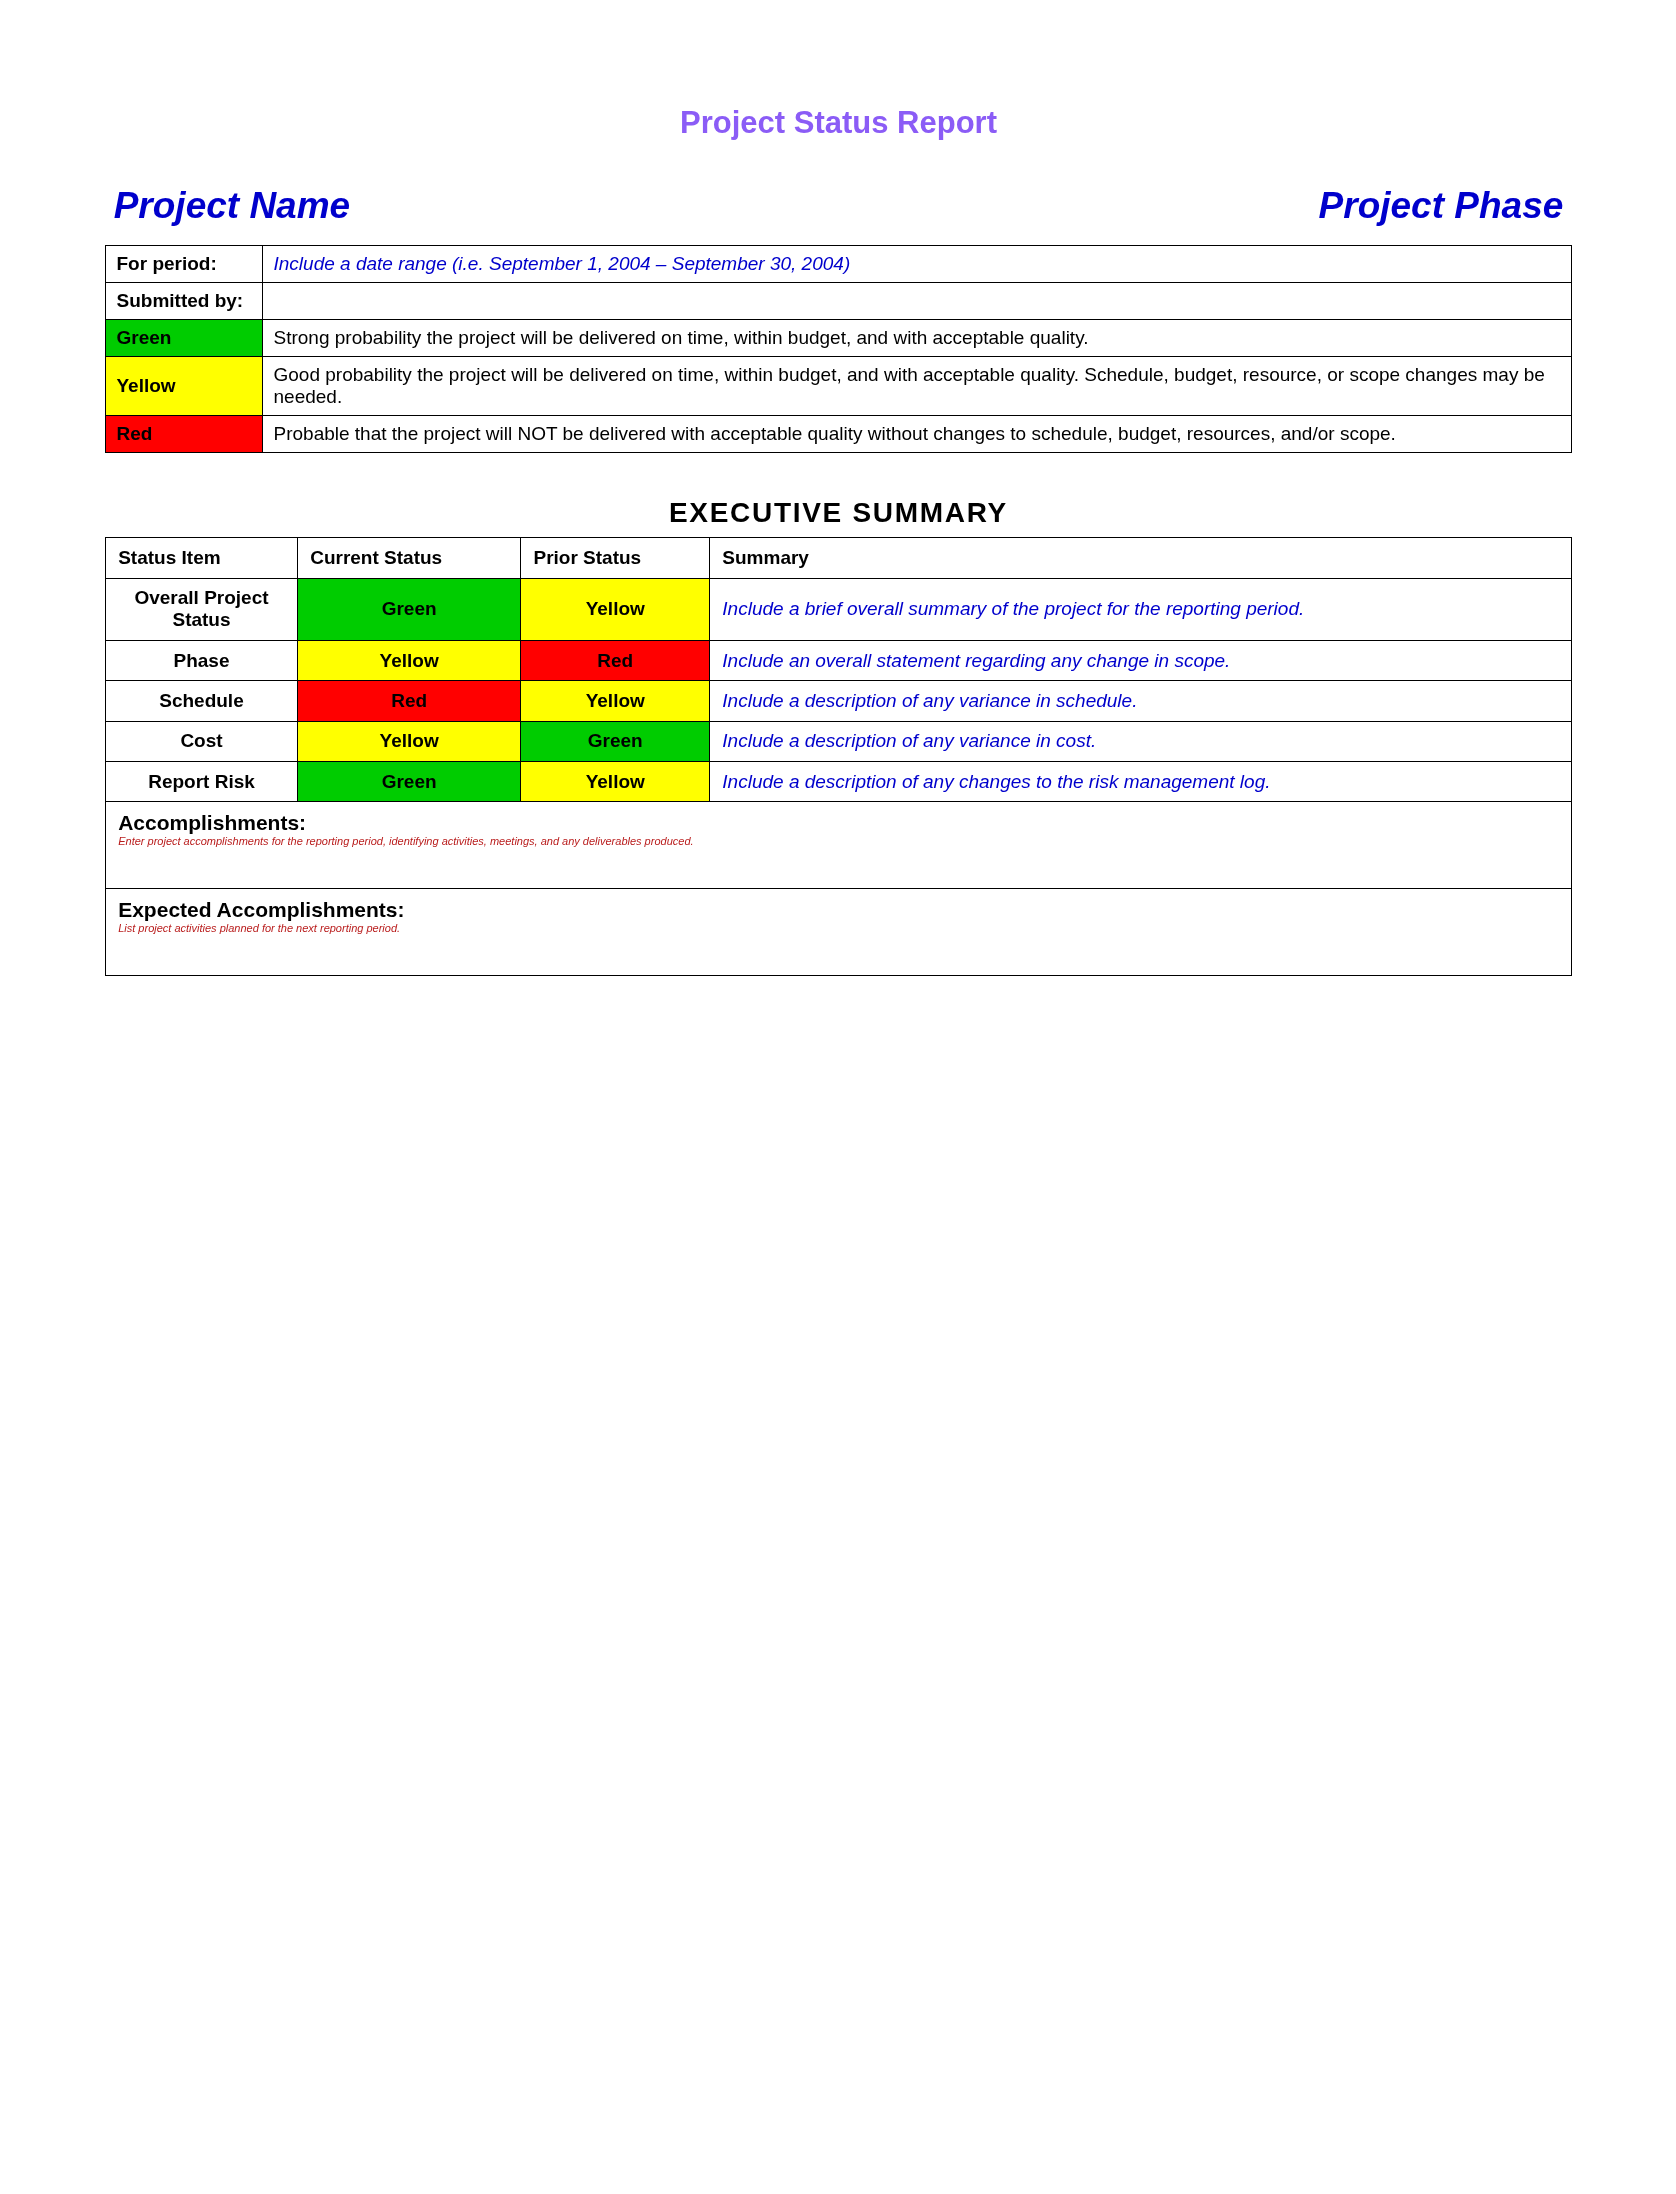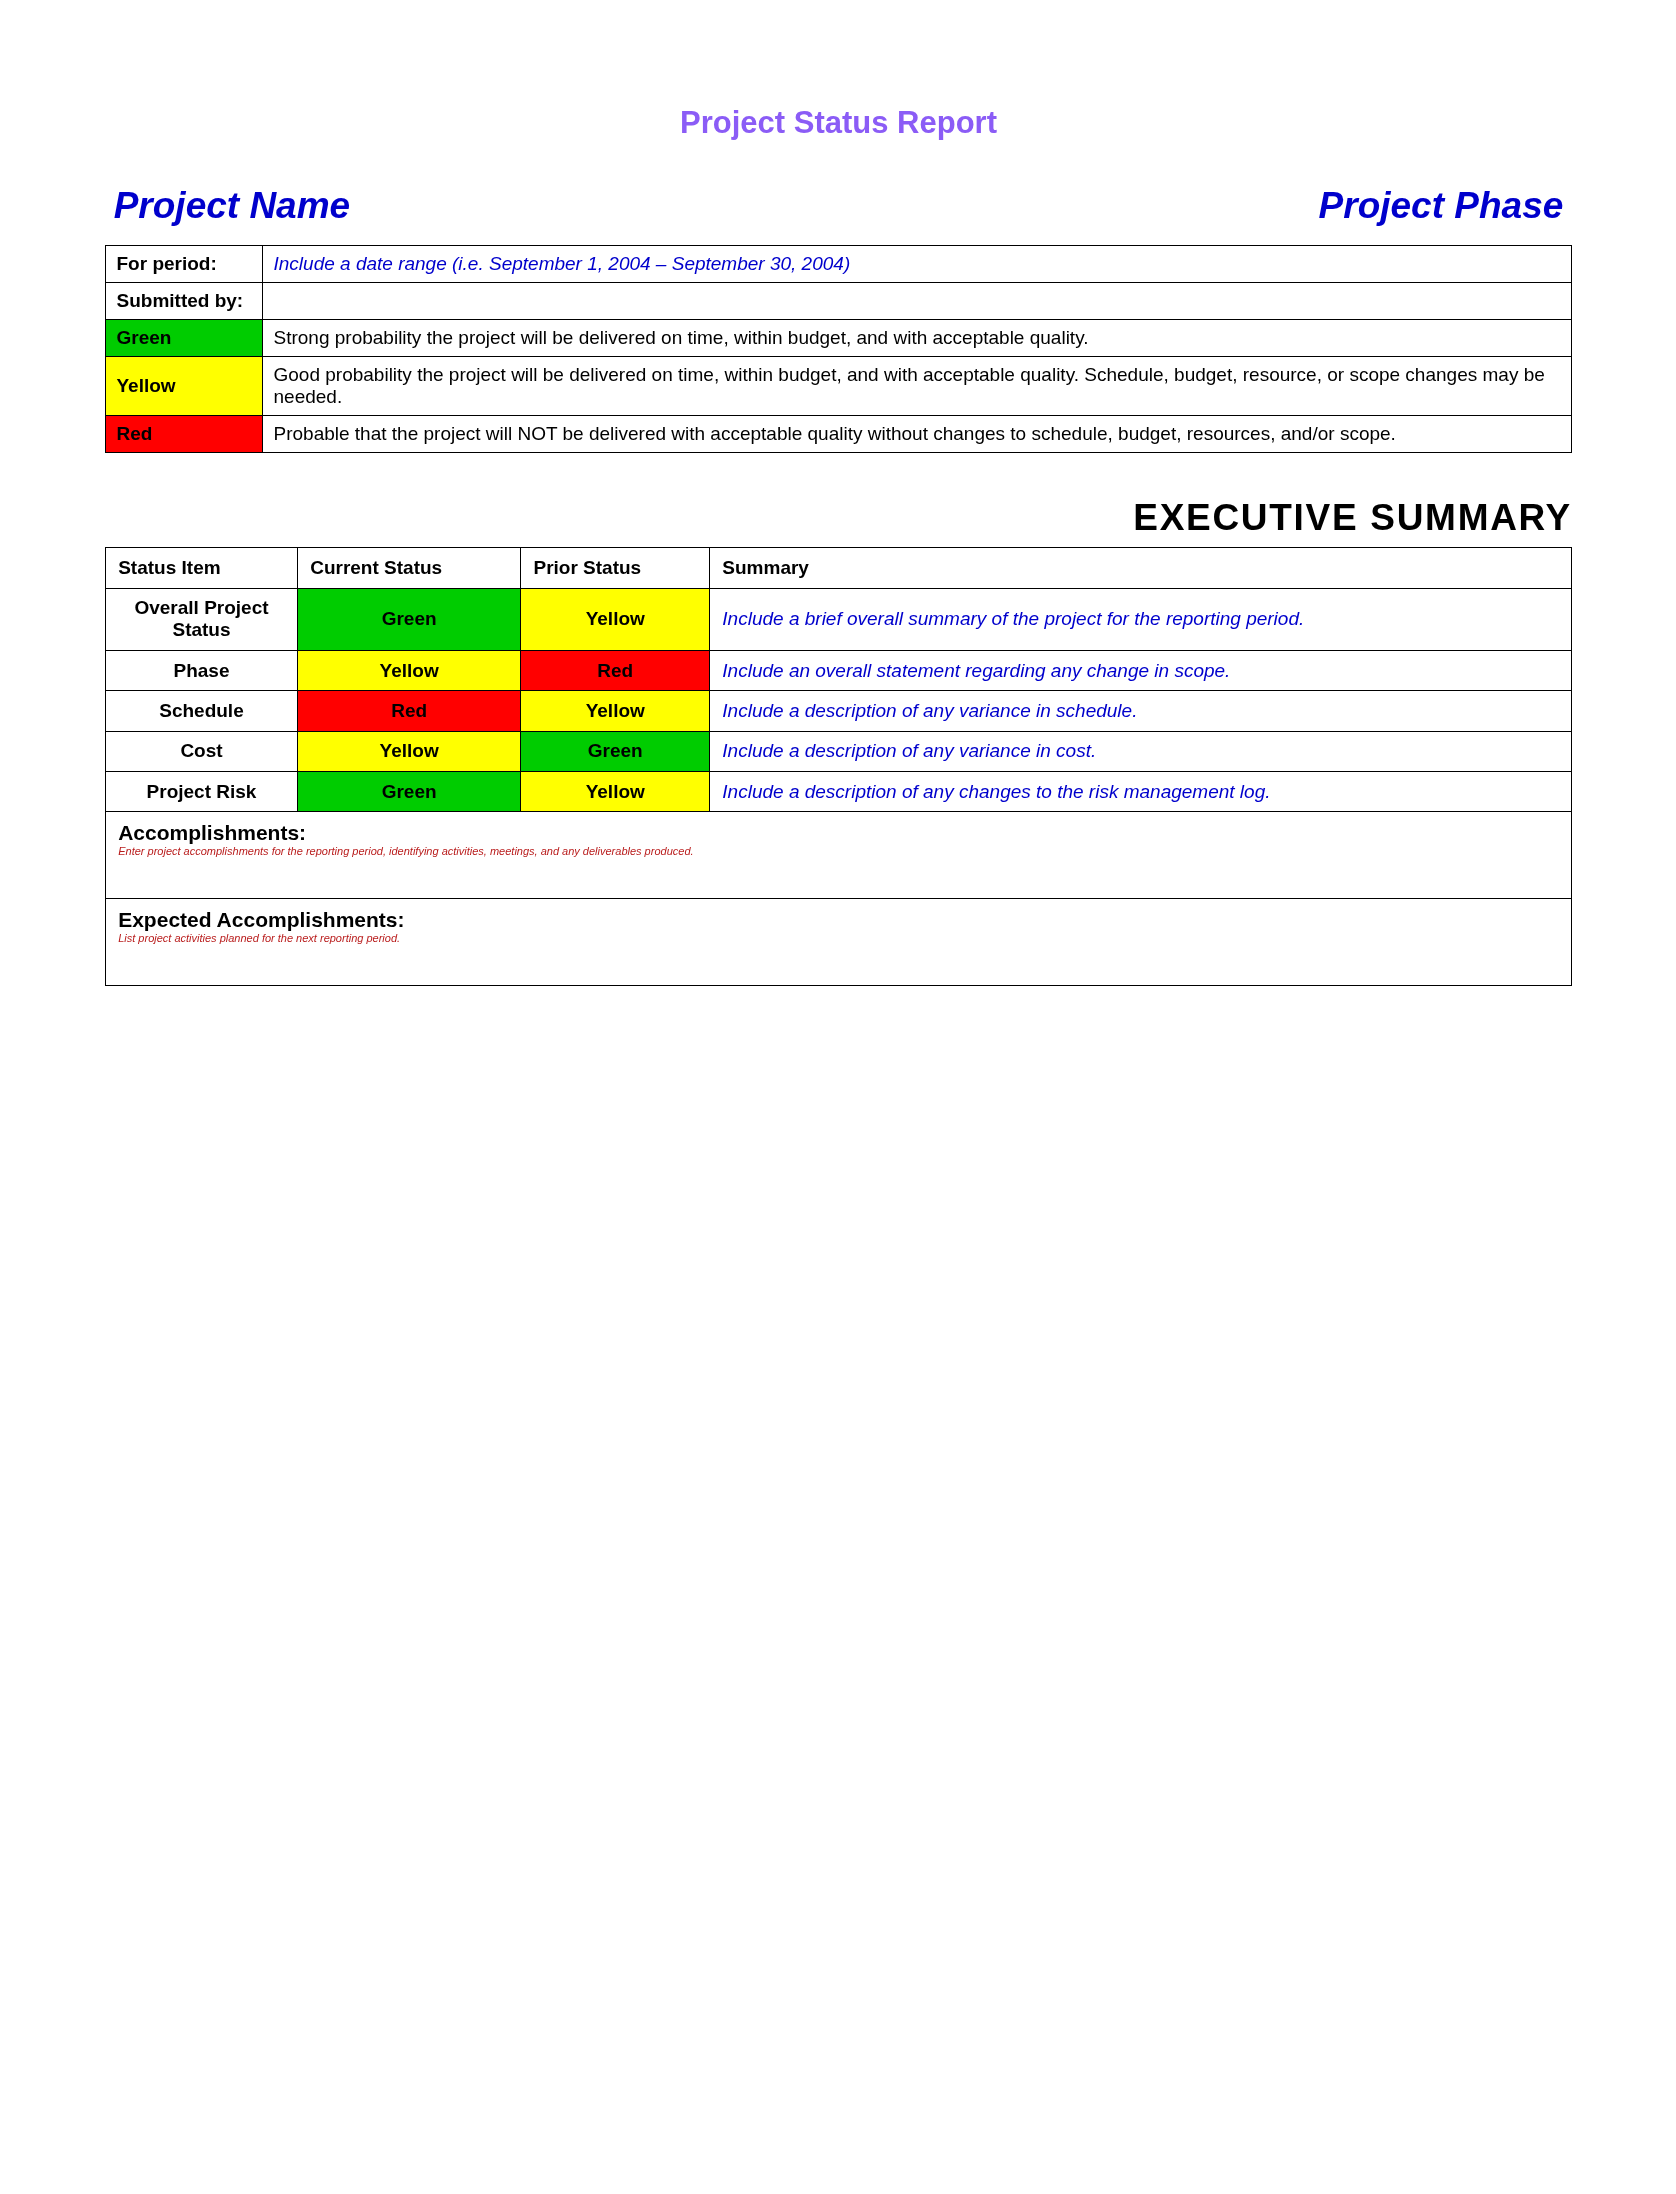--- a/index.html
+++ b/index.html
@@ -95,22 +95,22 @@
       padding: 7px 10.5px;
       font-size: 17.5px;
     }
 
     .status-desc-cell {
       font-size: 17.5px;
       padding: 7px 10.5px;
     }
 
     .section-title {
-      text-align: right;
-      font-size: 37px;
+      text-align: center;
+      font-size: 28px;
       font-weight: bold;
       letter-spacing: 1.7px;
       margin-bottom: 8.7px;
     }
 
     .exec-table {
       width: 100%;
       border-collapse: collapse;
       border: 1.7px solid #000000;
       padding-left: 8px;
@@ -259,21 +259,21 @@
     </tr>
 
     <tr>
       <td class="status-item-cell">Cost</td>
       <td class="yellow-status">Yellow</td>
       <td class="green-status">Green</td>
       <td class="summary-cell">Include a description of any variance in cost.</td>
     </tr>
 
     <tr>
-      <td class="status-item-cell">Project Risk</td>
+      <td class="status-item-cell">Report Risk</td>
       <td class="green-status">Green</td>
       <td class="yellow-status">Yellow</td>
       <td class="summary-cell">Include a description of any changes to the risk management log.</td>
     </tr>
 
     <tr class="accomplishments-section tall-row">
       <td colspan="4">
         <div class="accomplishments-label">Accomplishments:</div>
         <div class="accomplishments-text">Enter project accomplishments for the reporting period, identifying activities, meetings, and any deliverables produced.</div>
       </td>

